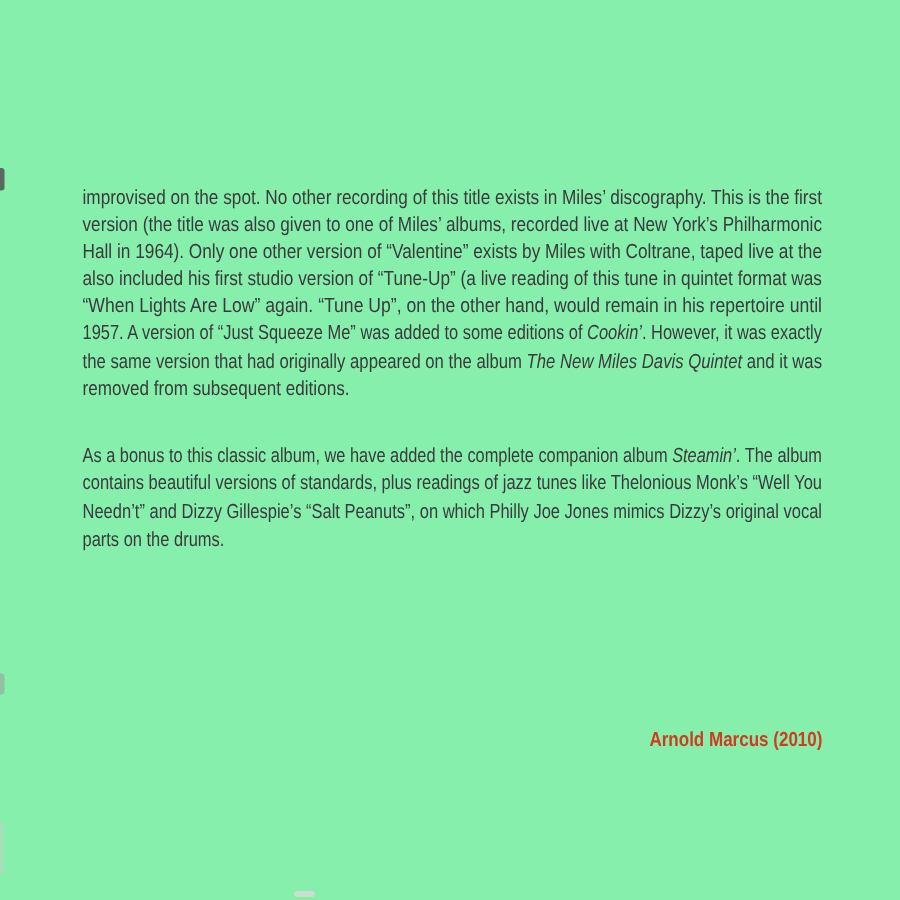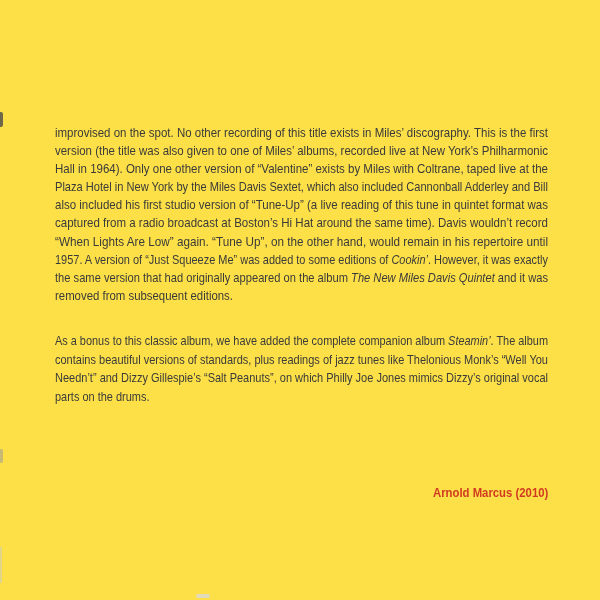--- a/index.html
+++ b/index.html
@@ -39,29 +39,27 @@
   }
   
   .artifact-a{position:absolute;left:0;top:112px;width:3px;height:15px;background:#4a4a4a;border-radius:0 2px 2px 0;opacity:.8;}
   .artifact-b{position:absolute;left:0;top:449px;width:3px;height:14px;background:#9a9a9a;border-radius:0 2px 2px 0;opacity:.55;}
   .artifact-c{position:absolute;left:0;top:547px;width:2px;height:36px;background:#c9c9c9;opacity:.5;}
   .artifact-d{position:absolute;left:196px;top:594px;width:14px;height:4px;background:#d9d9d9;border-radius:2px;opacity:.8;}
 </style>
 </head>
 <body>
 
-<div class="page" style="background: #fde047; color: rgb(58, 58, 58);">
+<div class="page" style="background: #86efac; color: rgb(58, 58, 58);">
   <div class="notes">
       <div class="paragraph p0">
         <div class="line"><span class="line-inner" style="transform: scaleX(0.850367);"><span>improvised on the spot. No other recording of this title exists in Miles’ discography. This is the first</span></span></div>
         <div class="line"><span class="line-inner" style="transform: scaleX(0.848857);"><span>version (the title was also given to one of Miles’ albums, recorded live at New York’s Philharmonic</span></span></div>
         <div class="line"><span class="line-inner" style="transform: scaleX(0.851399);"><span>Hall in 1964). Only one other version of “Valentine” exists by Miles with Coltrane, taped live at the</span></span></div>
-        <div class="line"><span class="line-inner" style="transform: scaleX(0.821218);"><span>Plaza Hotel in New York by the Miles Davis Sextet, which also included Cannonball Adderley and Bill</span></span></div>
         <div class="line"><span class="line-inner" style="transform: scaleX(0.85179);"><span>also included his first studio version of “Tune-Up” (a live reading of this tune in quintet format was</span></span></div>
-        <div class="line"><span class="line-inner" style="transform: scaleX(0.852526);"><span>captured from a radio broadcast at Boston’s Hi Hat around the same time). Davis wouldn’t record</span></span></div>
         <div class="line"><span class="line-inner" style="transform: scaleX(0.868627);"><span>“When Lights Are Low” again. “Tune Up”, on the other hand, would remain in his repertoire until</span></span></div>
         <div class="line"><span class="line-inner" style="transform: scaleX(0.812066);"><span>1957. A version of “Just Squeeze Me” was added to some editions of </span><span class="italic">Cookin’</span><span>. However, it was exactly</span></span></div>
         <div class="line"><span class="line-inner" style="transform: scaleX(0.82532);"><span>the same version that had originally appeared on the album </span><span class="italic">The New Miles Davis Quintet</span><span> and it was</span></span></div>
         <div class="line"><span class="line-inner" style="transform: scaleX(0.843909);"><span>removed from subsequent editions.</span></span></div>
       </div>
       <div class="paragraph p1">
         <div class="line"><span class="line-inner" style="transform: scaleX(0.808383);"><span>As a bonus to this classic album, we have added the complete companion album </span><span class="italic">Steamin’</span><span>. The album</span></span></div>
         <div class="line"><span class="line-inner" style="transform: scaleX(0.815065);"><span>contains beautiful versions of standards, plus readings of jazz tunes like Thelonious Monk’s “Well You</span></span></div>
         <div class="line"><span class="line-inner" style="transform: scaleX(0.814876);"><span>Needn’t” and Dizzy Gillespie’s “Salt Peanuts”, on which Philly Joe Jones mimics Dizzy’s original vocal</span></span></div>
         <div class="line"><span class="line-inner" style="transform: scaleX(0.812775);"><span>parts on the drums.</span></span></div>

